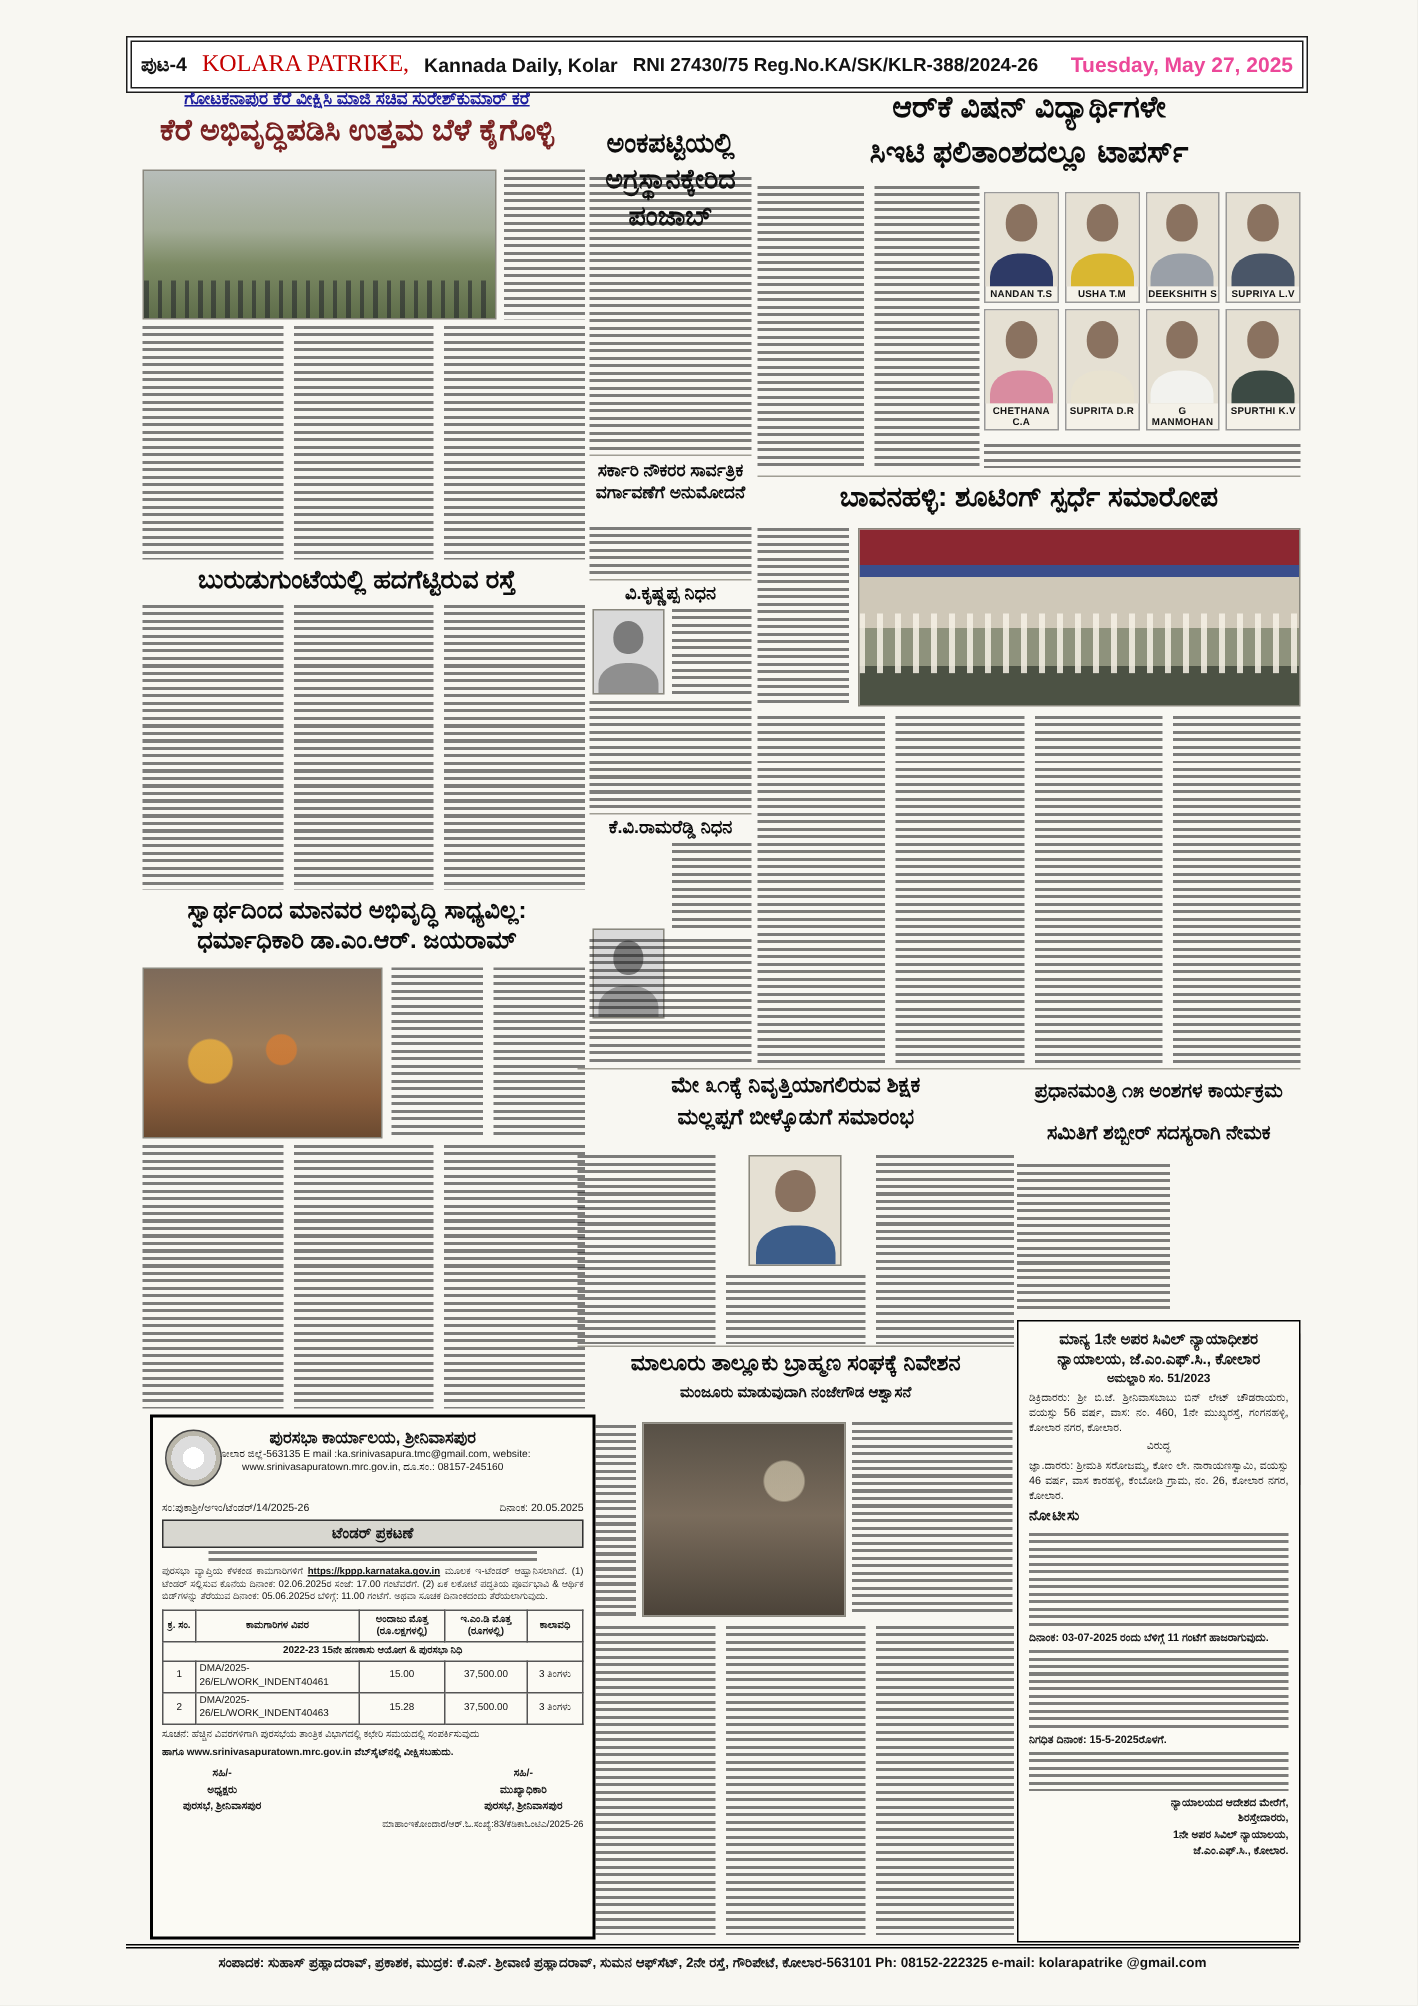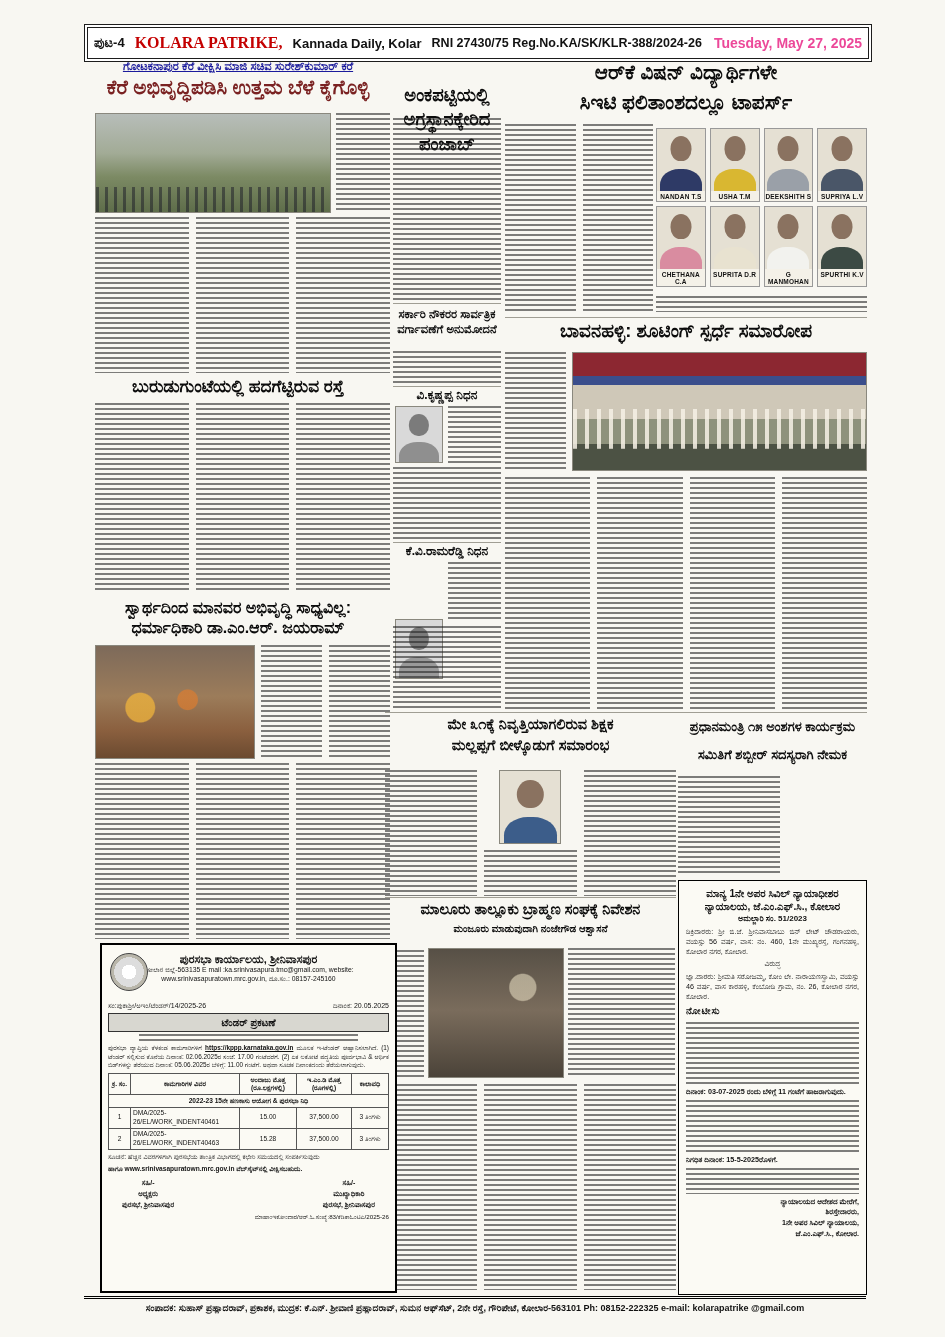--- a/index.html
+++ b/index.html
@@ -4,21 +4,21 @@
 <style>
   html,body{margin:0;padding:0;background:#e9e7e0;}
   .page{position:relative;width:945px;height:1337px;background:#f8f7f2;font-family:"Liberation Sans",sans-serif;color:#121212;overflow:hidden;}
   .abs{position:absolute;}
   .ctr{text-align:center;}
   .bold{font-weight:bold;}
   
   .mast-outer{border:1.5px solid #1d1d1d;padding:2px;background:#fff;}
   .mast-inner{border:1px solid #1d1d1d;height:100%;display:flex;align-items:center;gap:10px;padding:0 6px;box-sizing:border-box;}
   .mast-page{font-weight:bold;font-size:13px;}
-  .mast-brand{font-family:"Liberation Serif",serif;font-weight:bold;font-size:16px;color:#c40000;}
+  .mast-brand{font-family:"Liberation Serif",serif;font-weight:normal;font-size:16px;color:#c40000;}
   .mast-sub{font-weight:bold;font-size:13px;}
   .mast-rni{font-weight:bold;font-size:12.5px;}
   .mast-date{margin-left:auto;font-weight:bold;font-size:14px;color:#ec4899;}
   
   .kicker{color:#1b1b9c;font-weight:bold;font-size:11.5px;text-decoration:underline;line-height:1.2;}
   .h-maroon{color:#7a2222;font-weight:bold;line-height:1.1;}
   .h-black{color:#0c0c0c;font-weight:bold;line-height:1.1;}
   
   .sim{background-image:repeating-linear-gradient(to bottom,rgba(35,35,35,.58) 0px,rgba(35,35,35,.58) 2px,transparent 2px,transparent 5px);}
   .cols{display:flex;gap:7px;}

